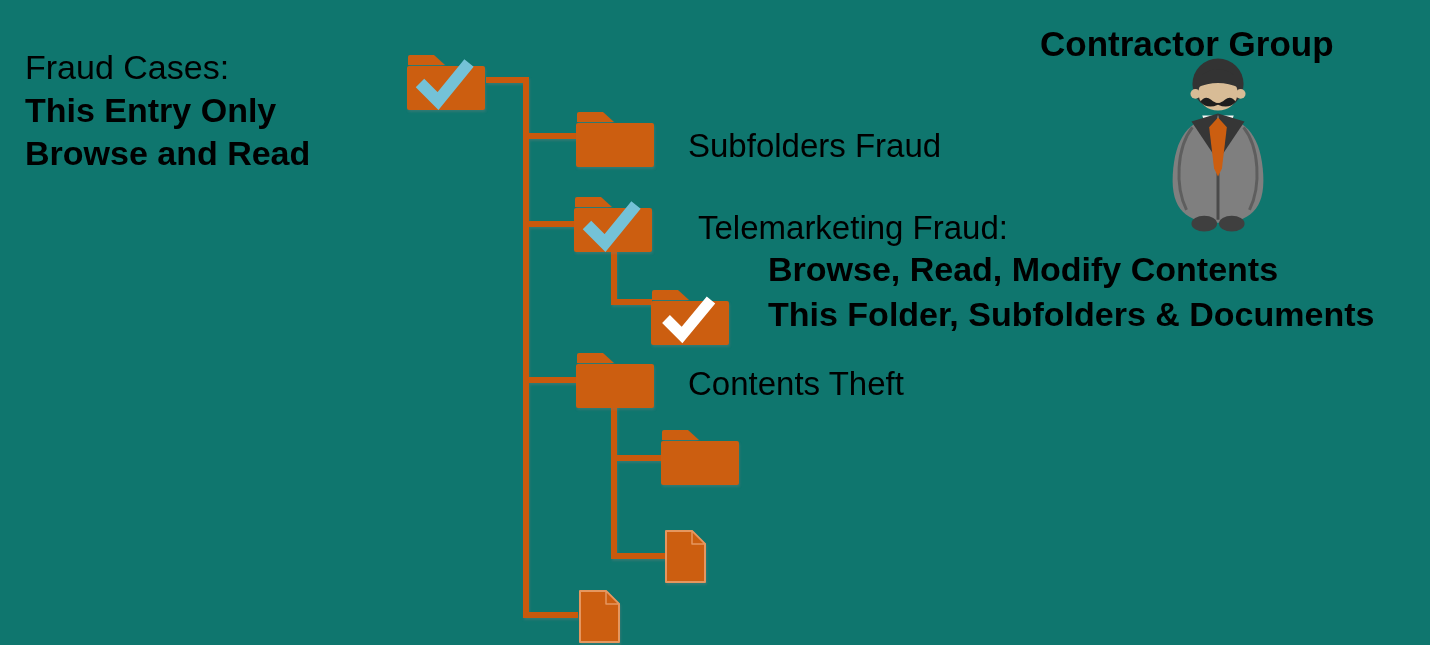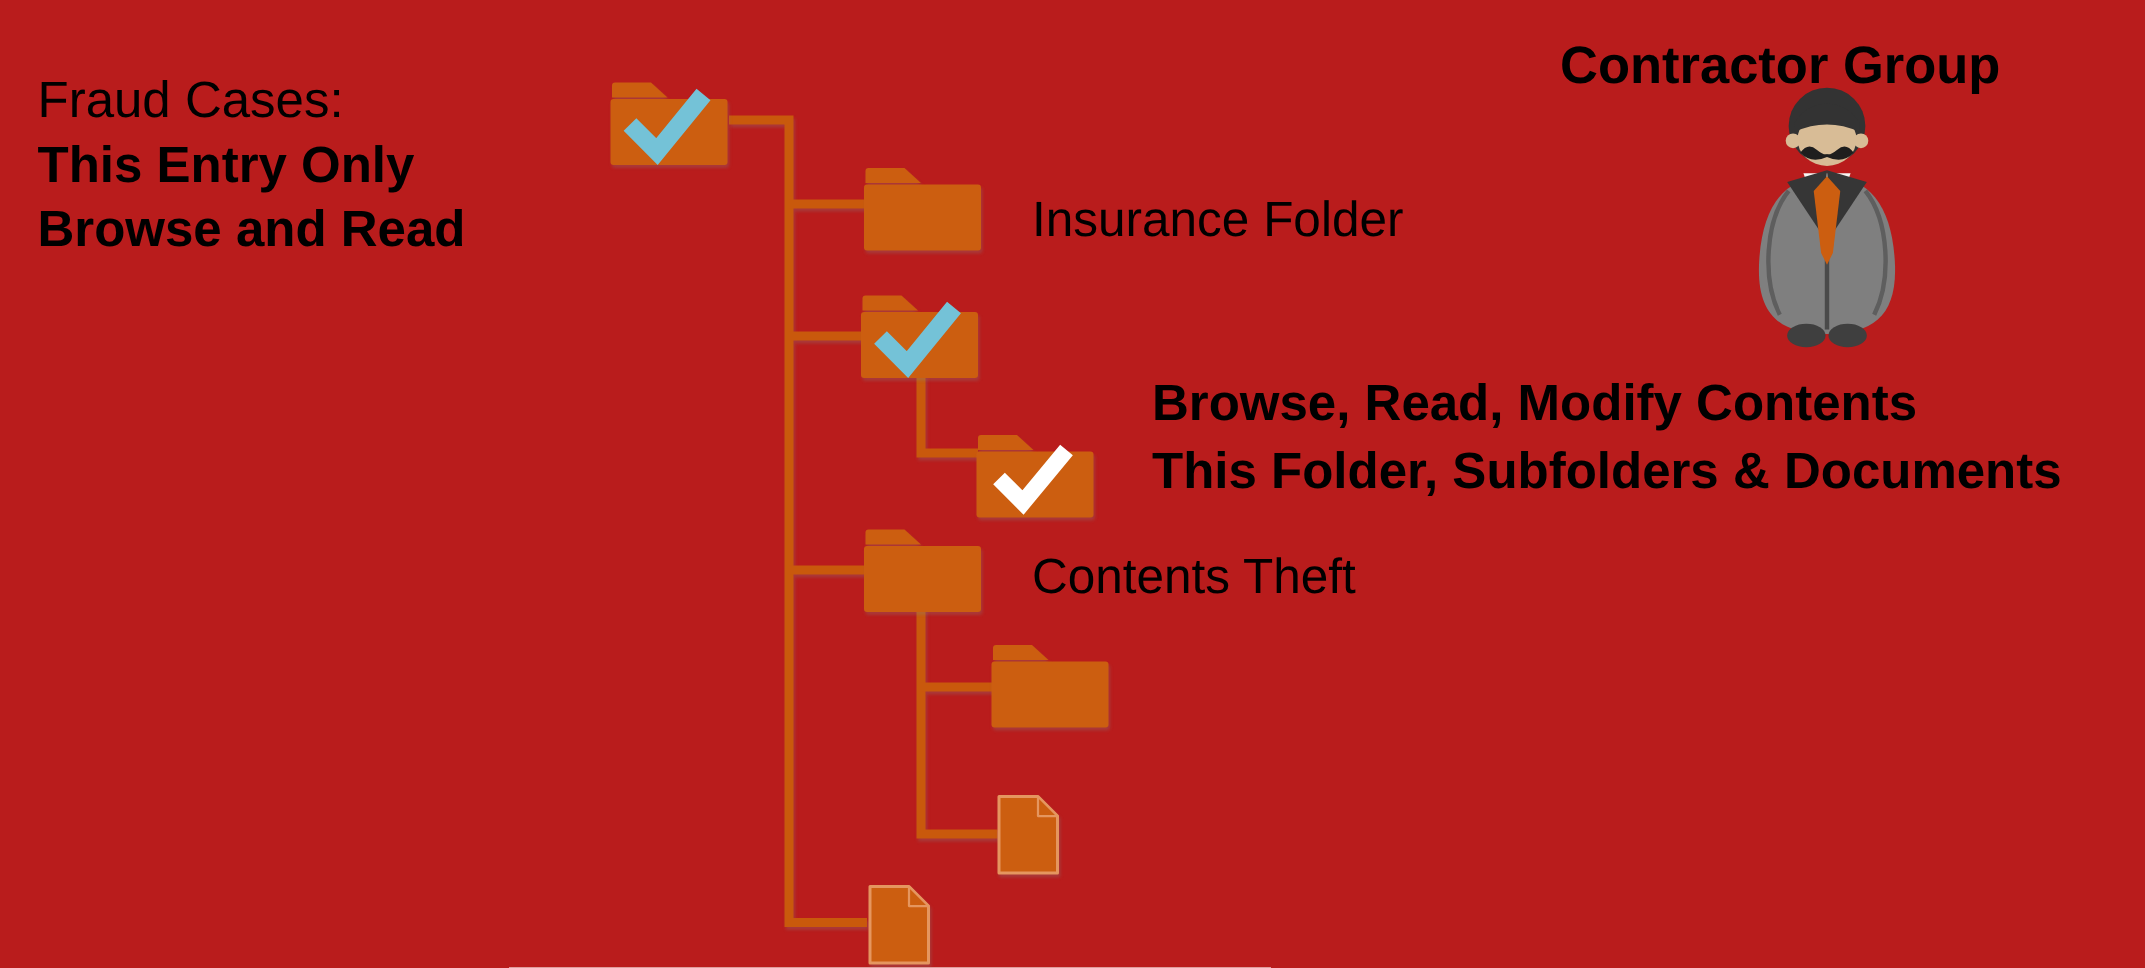--- a/index.html
+++ b/index.html
@@ -16,21 +16,21 @@
     --shirt-white:#F7F6F3;
     --shoe-dark:#3F3F3F;
     --hair-dark:#333333;
   }
   *{margin:0;padding:0;box-sizing:border-box;}
   html,body{background:#fff;}
   body{font-family:"Liberation Sans",sans-serif;color:var(--text-color);}
   .canvas{
     position:relative;
     width:1430px;height:645px;
-    background:#b91c1c;
+    background:#0f766e;
     overflow:hidden;
   }
   .abs{position:absolute;}
 
   
   .left-block{left:25px;top:46px;font-size:34px;line-height:43px;}
   .left-block .b{font-weight:700;}
 
   
   .node-label{font-size:33px;font-weight:400;white-space:nowrap;}
@@ -76,27 +76,28 @@
   <svg class="abs icon" style="left:406px;top:53px" width="80" height="58" viewBox="0 0 80 58">
     <path class="folder-tab" d="M2 12 V4 Q2 2 4 2 H28 L39 12 Z"></path>
     <rect class="folder-body" x="1" y="13" width="78" height="44" rx="2"></rect>
     <path class="check-blue" d="M14 30 L32 48 L63 10"></path>
   </svg>
 
   <svg class="abs icon" style="left:575px;top:110px" width="80" height="58" viewBox="0 0 80 58">
     <path class="folder-tab" d="M2 12 V4 Q2 2 4 2 H28 L39 12 Z"></path>
     <rect class="folder-body" x="1" y="13" width="78" height="44" rx="2"></rect>
   </svg>
-  <div class="abs node-label" style="left:688px;top:127px">Insurance Folder</div>
+  <div class="abs node-label" style="left:688px;top:127px">Subfolders Fraud</div>
 
   <svg class="abs icon" style="left:573px;top:195px" width="80" height="58" viewBox="0 0 80 58">
     <path class="folder-tab" d="M2 12 V4 Q2 2 4 2 H28 L39 12 Z"></path>
     <rect class="folder-body" x="1" y="13" width="78" height="44" rx="2"></rect>
     <path class="check-blue" d="M14 30 L32 48 L63 10"></path>
   </svg>
+  <div class="abs node-label" style="left:698px;top:209px">Telemarketing Fraud:</div>
   <div class="abs perm-line" style="left:768px;top:295px">This Folder, Subfolders &amp; Documents</div>
   <div class="abs perm-line" style="left:768px;top:250px">Browse, Read, Modify Contents</div>
 
   <svg class="abs icon" style="left:650px;top:288px" width="80" height="58" viewBox="0 0 80 58">
     <path class="folder-tab" d="M2 12 V4 Q2 2 4 2 H28 L39 12 Z"></path>
     <rect class="folder-body" x="1" y="13" width="78" height="44" rx="2"></rect>
     <path class="check-white" d="M16 31 L32 47 L61 12"></path>
   </svg>
 
   <svg class="abs icon" style="left:575px;top:351px" width="80" height="58" viewBox="0 0 80 58">

